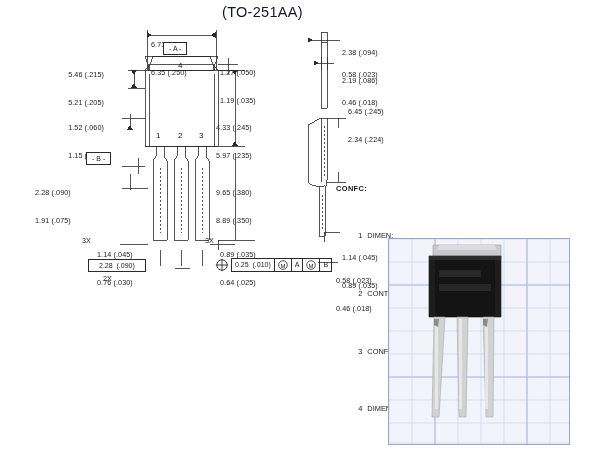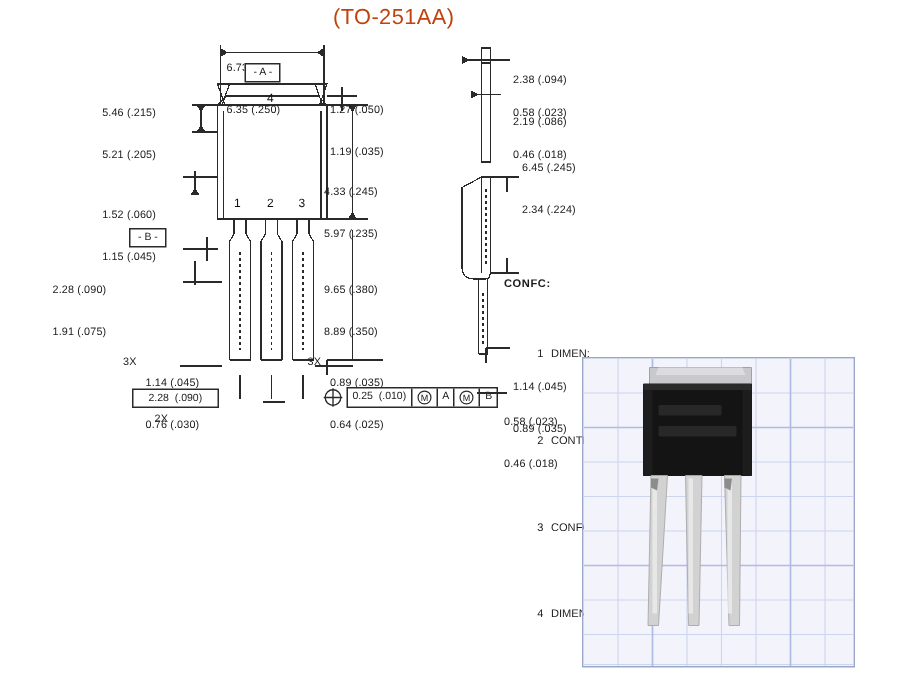--- a/index.html
+++ b/index.html
@@ -20,21 +20,21 @@
   .abs { position: absolute; }
   .dimtext {
     font-size: 7.2px;
     line-height: 9.2px;
     color: #1a1a1a;
     white-space: pre;
     letter-spacing: 0.1px;
   }
   .title {
     font-size: 14.5px;
-    color: #c2410c;
+    color: #0f172a;
     letter-spacing: 0.3px;
     white-space: pre;
   }
   .datumbox {
     border: 1px solid #2a2a2a;
     font-size: 7px;
     line-height: 9px;
     padding: 1px 5px 1px 5px;
     color: #1a1a1a;
     background: #ffffff;
@@ -184,21 +184,21 @@
   <div class="abs dimtext" style="left:38px; top:52px; text-align:right; width:66px;">
     <div>5.46 (.215)</div>
     <div>5.21 (.205)</div>
   </div>
 
   <div class="abs dimtext" style="left:220px; top:50px;">
     <div>1.27 (.050)</div>
     <div>1.19 (.035)</div>
   </div>
 
-  <div class="abs dimtext" style="left:33px; top:120px; text-align:right; width:71px;">
+  <div class="abs dimtext" style="left:33px; top:105px; text-align:right; width:71px;">
     <div>1.52 (.060)</div>
     <div>1.15 (.045)</div>
   </div>
 
   <div class="abs dimtext" style="left:216px; top:105px;">
     <div>4.33 (.245)</div>
     <div>5.97 (.235)</div>
   </div>
 
   <div class="abs datumbox" style="left:86px; top:152px;">- B -</div>

